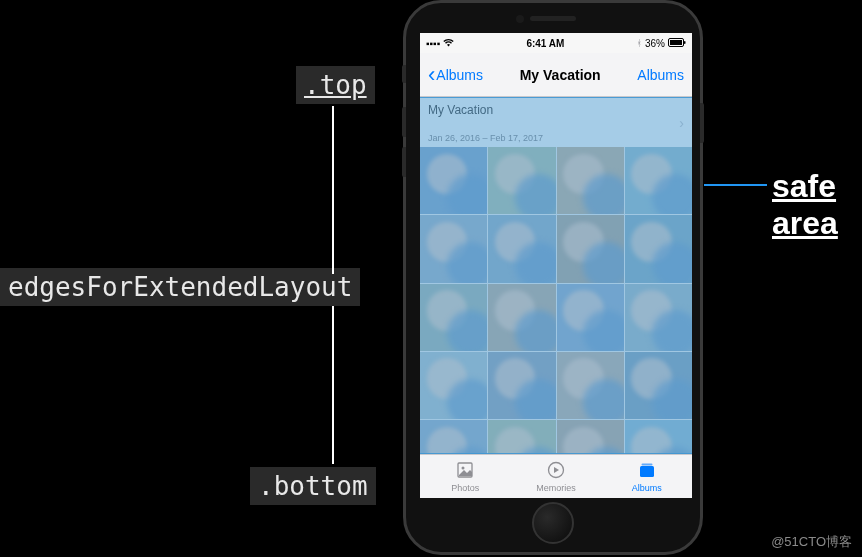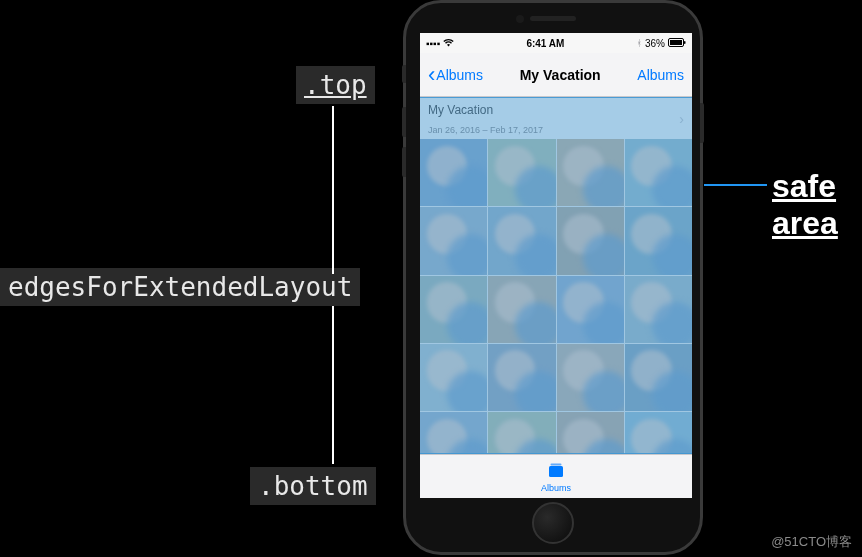--- a/index.html
+++ b/index.html
@@ -73,21 +73,21 @@
 
     
     .navbar { height: 44px; background:#f4f4f6; border-bottom:1px solid #c8c8cc; display:flex; align-items:center; justify-content:space-between; padding:0 8px; font-size:14px;}
     .nav-back { color:#007aff; display:flex; align-items:center; gap:1px; }
     .nav-title { font-weight:600; color:#000; }
     .nav-action { color:#007aff; }
 
     
     .section-header { padding:6px 8px 4px; color:#444; display:flex; justify-content:space-between; align-items:center;}
     .section-title { font-size:12px; font-weight:500;}
-    .section-sub { font-size:9px; color:#8a8a8e; margin-top:8px;}
+    .section-sub { font-size:9px; color:#8a8a8e; margin-top:16px;}
     .chev { color:#c7c7cc; font-size:14px; }
 
     
     .grid { display:grid; grid-template-columns: repeat(4, 1fr); gap:1px; background:#eee; }
     .cell { aspect-ratio: 1/1; background:#9ab; position:relative; overflow:hidden;}
     .cell::before, .cell::after { content:""; position:absolute; border-radius:50%; }
     .cell::before { width:60%; height:60%; left:10%; top:10%; background: rgba(255,220,200,0.6); filter: blur(2px);}
     .cell::after  { width:70%; height:70%; right:-10%; bottom:-10%; background: rgba(120,160,200,0.7); filter: blur(3px);}
 
     
@@ -178,20 +178,39 @@
       <div class="cell" style="background:#9ca8b9;"></div>
       <div class="cell" style="background:#c5b4a6;"></div>
       <div class="cell" style="background:#8da6bb;"></div>
       <div class="cell" style="background:#9eb3c8;"></div>
       <div class="cell" style="background:#b9c1a7;"></div>
       <div class="cell" style="background:#c1ad9c;"></div>
       <div class="cell" style="background:#9abed1;"></div>
     </div>
 
     <div class="tabbar">
+      <div class="tab">
+        <span>
+          <svg viewBox="0 0 20 20">
+              <rect x="3" y="3" width="14" height="14" rx="1" fill="none" stroke="#8e8e93" stroke-width="1.3"></rect>
+              <circle cx="8" cy="8" r="1.5" fill="#8e8e93"></circle>
+              <path d="M4 15 L9 10 L12 13 L15 10 L17 12 V16 H4 Z" fill="#8e8e93"></path>
+            </svg>
+        </span>
+        <span>Photos</span>
+      </div>
+      <div class="tab">
+        <span>
+          <svg viewBox="0 0 20 20">
+              <circle cx="10" cy="10" r="7.5" fill="none" stroke="#8e8e93" stroke-width="1.3"></circle>
+              <polygon points="8,7 8,13 13,10" fill="#8e8e93"></polygon>
+            </svg>
+        </span>
+        <span>Memories</span>
+      </div>
       <div class="tab active">
         <span>
           <svg viewBox="0 0 20 20">
               <rect x="3" y="6" width="14" height="11" rx="1.5" fill="#007aff"></rect>
               <rect x="4.5" y="3.5" width="11" height="2" rx="1" fill="#007aff" opacity="0.6"></rect>
             </svg>
         </span>
         <span>Albums</span>
       </div>
     </div>

